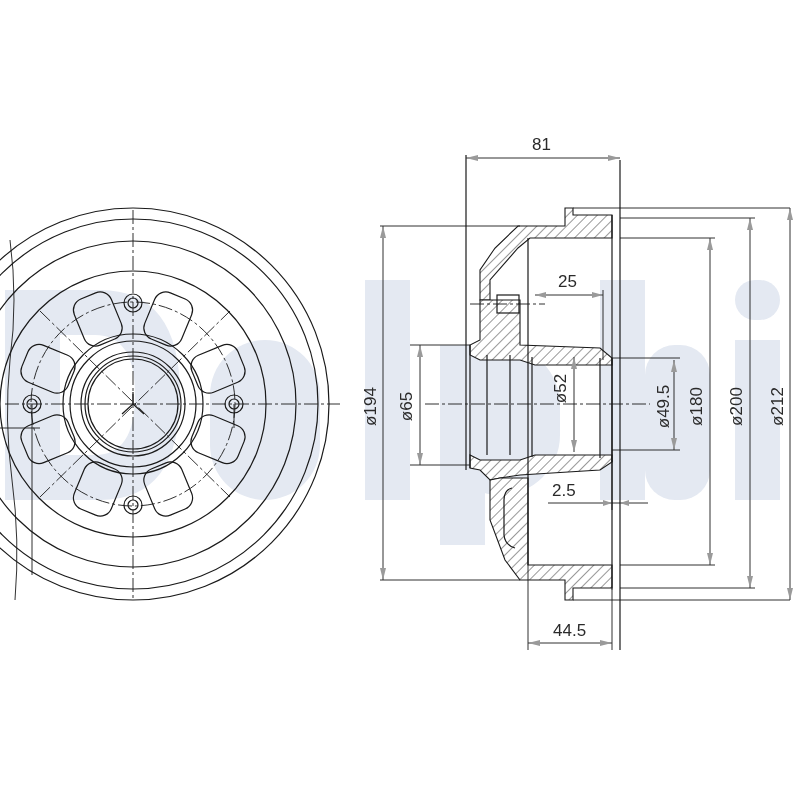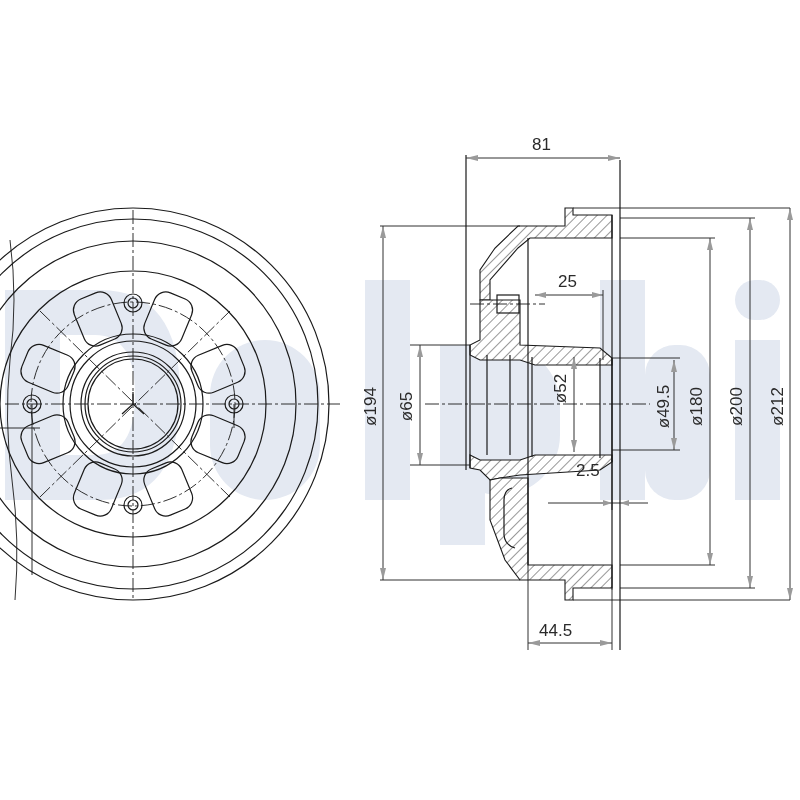--- a/index.html
+++ b/index.html
@@ -205,22 +205,22 @@
       <polygon class="arr" points="790,208 787,220 793,220"></polygon>
       <polygon class="arr" points="790,600 787,588 793,588"></polygon>
     </g>
   </g>
 </svg>
 </div>
 
 <div class="label-layer">
   <div class="dlabel" style="left:532px;top:136px;">81</div>
   <div class="dlabel" style="left:558px;top:273px;">25</div>
-  <div class="dlabel" style="left:552px;top:462px;margin-left:24px;">2.5</div>
-  <div class="dlabel" style="left:539px;top:622px;text-align:right;">44.5</div>
+  <div class="dlabel" style="left:552px;top:482px;">2.5</div>
+  <div class="dlabel" style="left:553px;top:622px;text-align:right;">44.5</div>
 
   <div class="dlabel rot" style="left:344px;top:398px;width:52px;text-align:center;">ø194</div>
   <div class="dlabel rot" style="left:384px;top:398px;width:44px;text-align:center;">ø65</div>
   <div class="dlabel rot" style="left:538px;top:380px;width:44px;text-align:center;">ø52</div>
   <div class="dlabel rot" style="left:632px;top:398px;width:62px;text-align:center;">ø49.5</div>
   <div class="dlabel rot" style="left:670px;top:398px;width:52px;text-align:center;">ø180</div>
   <div class="dlabel rot" style="left:710px;top:398px;width:52px;text-align:center;">ø200</div>
   <div class="dlabel rot" style="left:751px;top:398px;width:52px;text-align:center;">ø212</div>
 </div>
 

